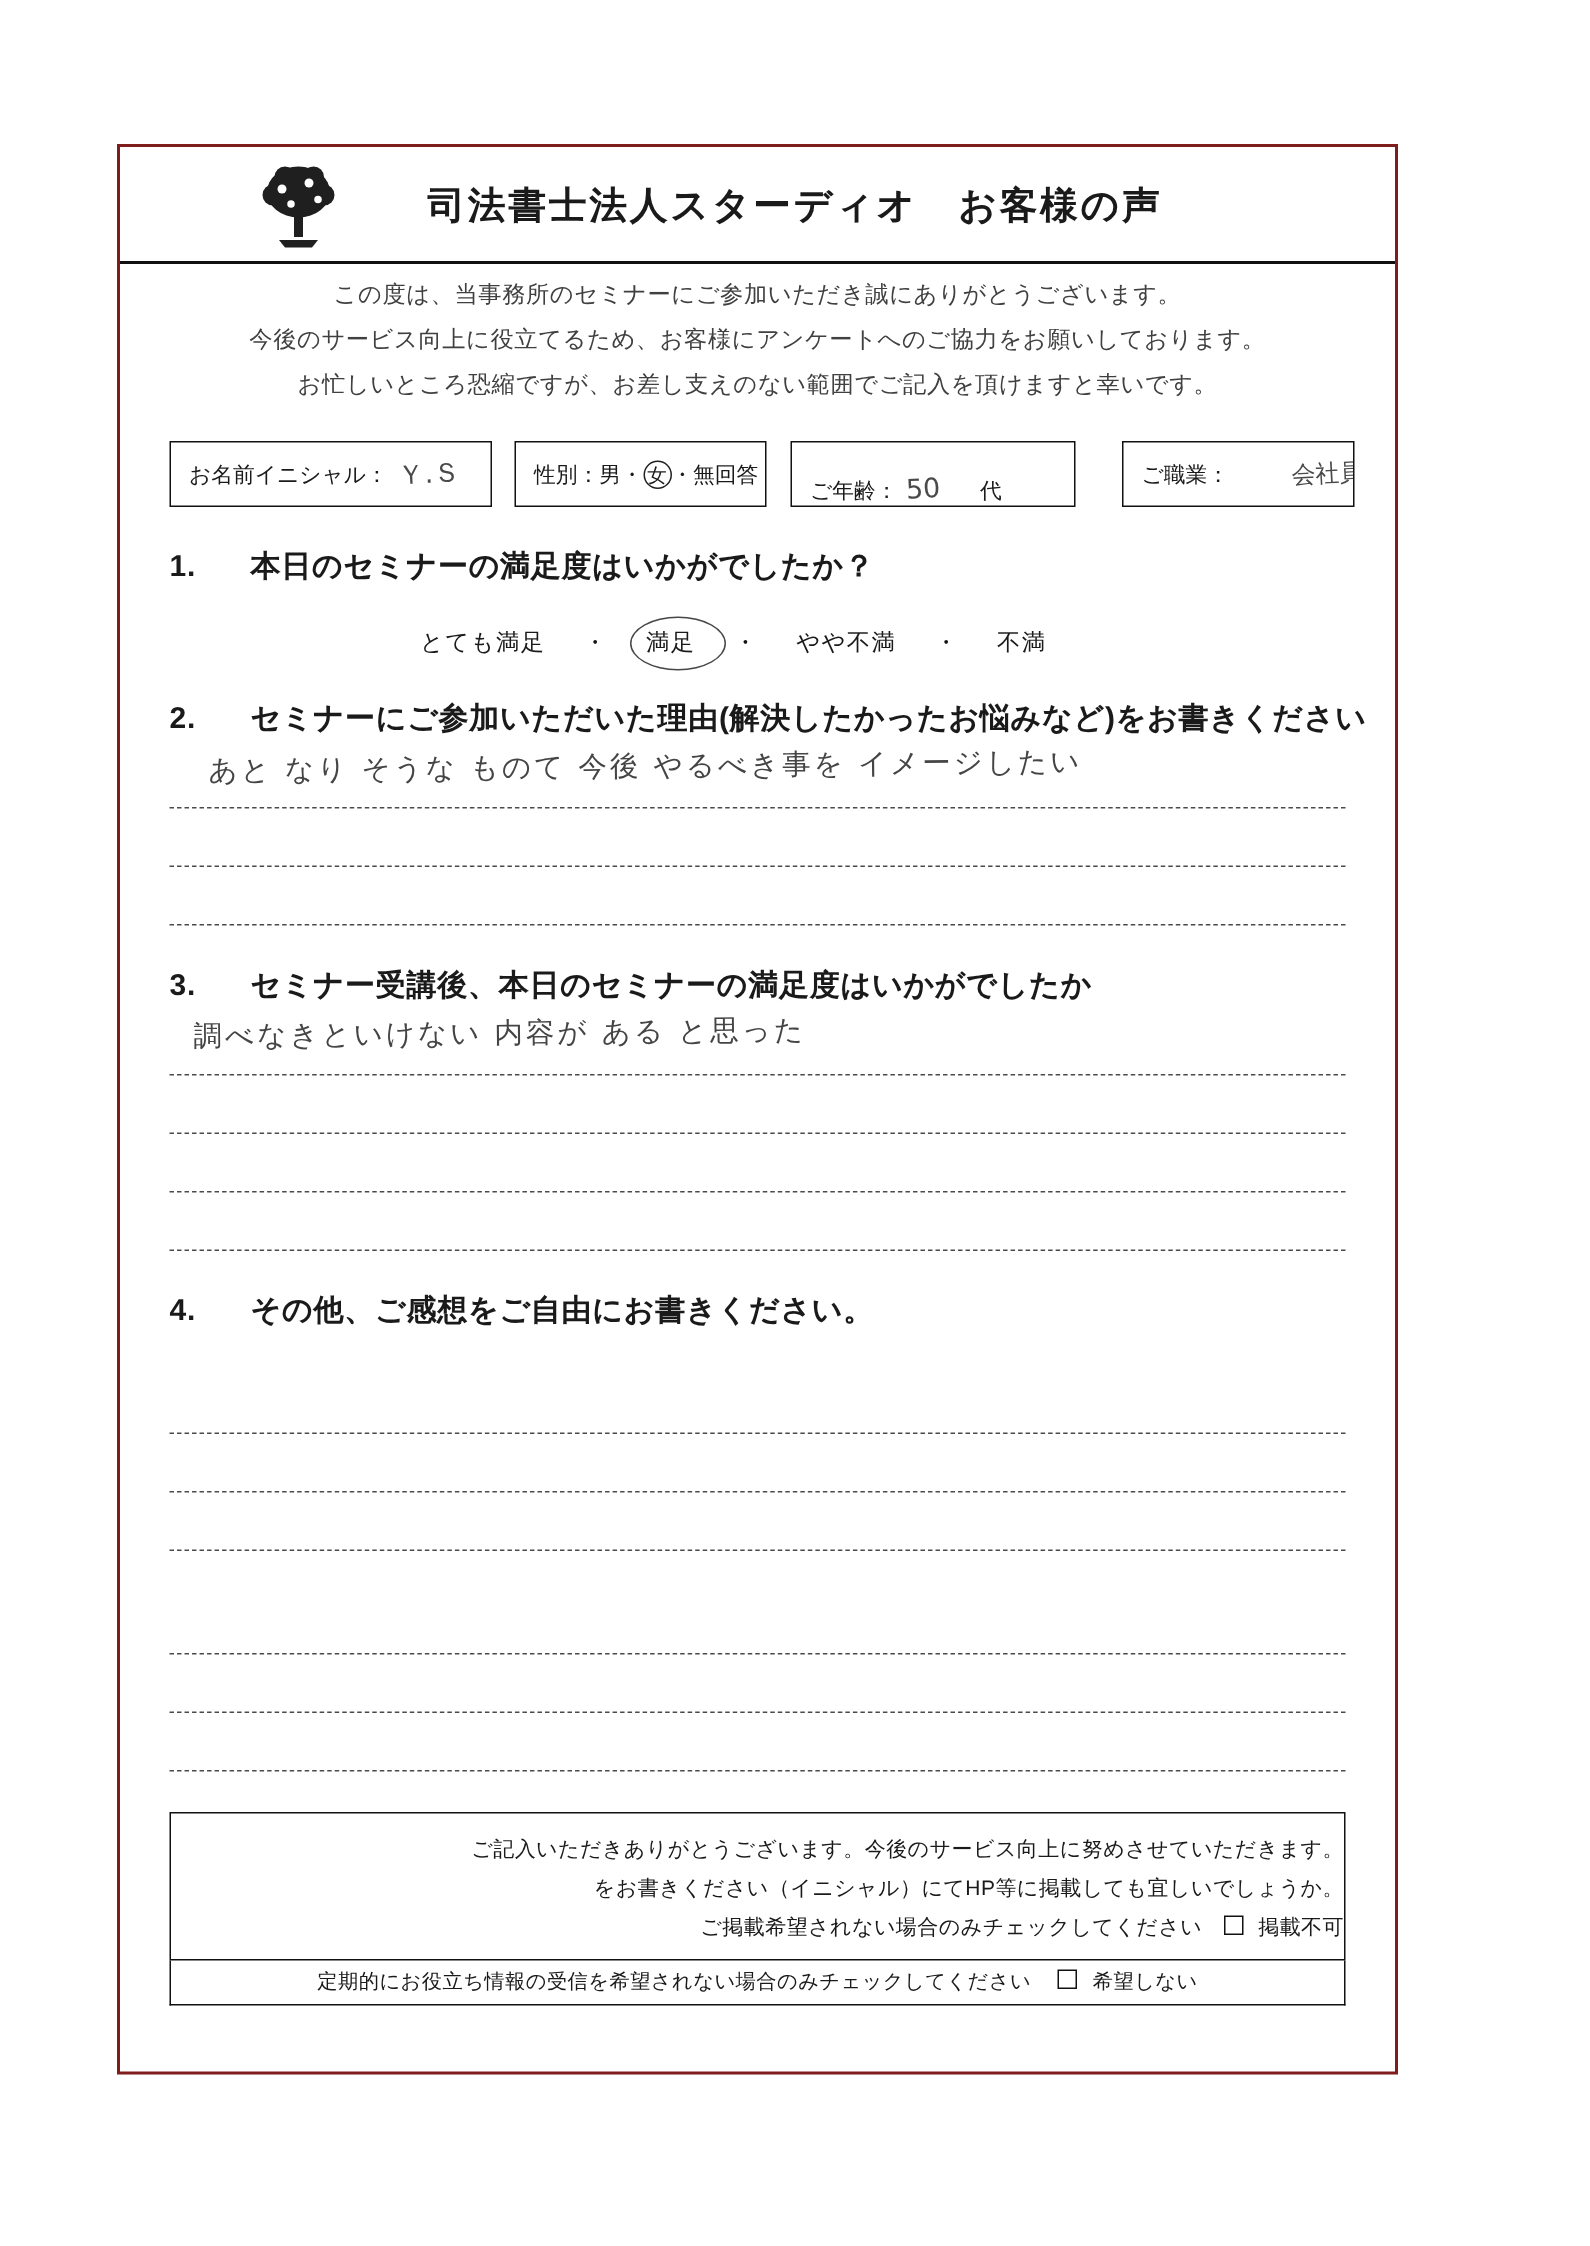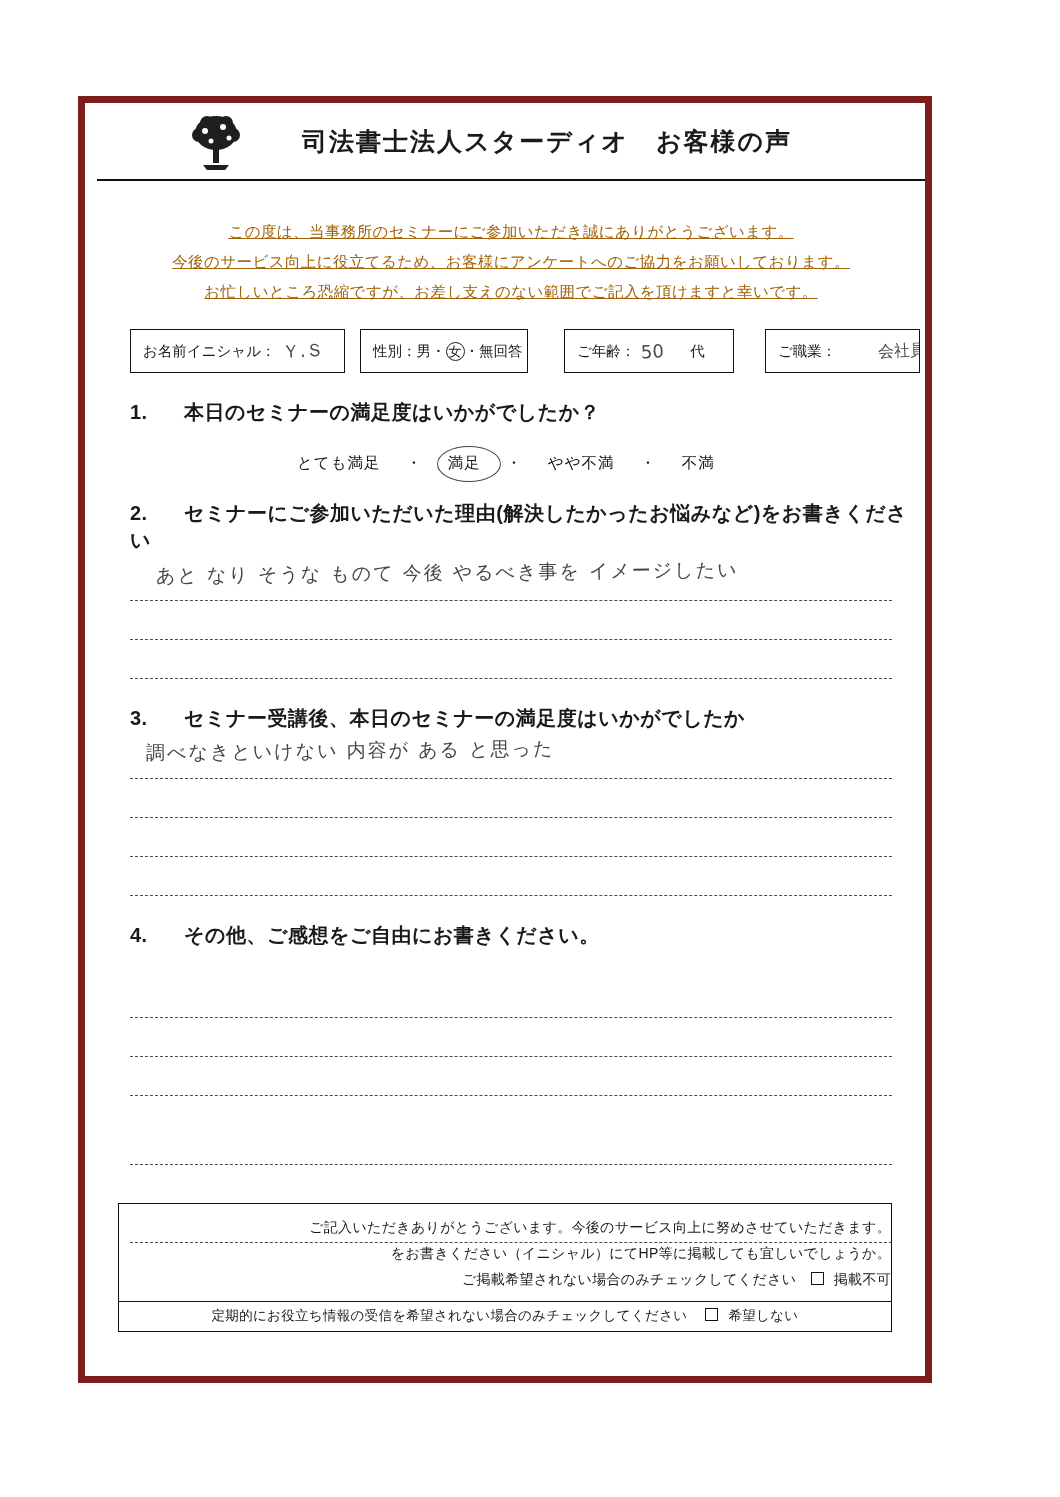--- a/index.html
+++ b/index.html
@@ -16,24 +16,23 @@
     overflow: hidden;
   }
 
   
   .sheet {
     position: absolute;
     left: 78px;
     top: 96px;
     width: 854px;
     height: 1287px;
-    border: 7px solid #7f1d1d;
+    border: 2px solid #7f1d1d;
     box-sizing: border-box;
     background: #fff;
-    padding-left: 12px;
   }
 
   
   .header {
     position: relative;
     height: 78px;
     border-bottom: 2px solid #111;
     box-sizing: border-box;
   }
   .logo {
@@ -49,27 +48,26 @@
     top: 22px;
     font-size: 25px;
     font-weight: bold;
     letter-spacing: 2px;
     font-family: "DejaVu Sans", sans-serif;
     white-space: nowrap;
   }
 
   
   .intro {
-    margin-top: 36px;
+    margin-top: 6px;
     text-align: center;
     font-size: 15.5px;
     line-height: 30px;
     letter-spacing: 0.4px;
-    color: #a16207;
-    text-decoration: underline;
+    color: #404040;
   }
 
   
   .info-row {
     position: relative;
     margin-top: 22px;
     height: 44px;
   }
   .info-box {
     position: absolute;
@@ -79,21 +77,21 @@
     height: 44px;
     display: flex;
     align-items: center;
     padding-left: 12px;
     font-size: 14.5px;
     white-space: nowrap;
     overflow: hidden;
   }
   .box-name  { left: 33px;  width: 215px; }
   .box-sex   { left: 263px; width: 168px; }
-  .box-age   { left: 467px; width: 170px; }
+  .box-age   { left: 447px; width: 190px; align-items: flex-end; }
   .box-job   { left: 668px; width: 155px; gap: 36px; }
 
   .hw {
     font-family: "DejaVu Sans", sans-serif;
     color: #2b2b2b;
     font-size: 18px;
     transform: rotate(-3deg);
     display: inline-block;
     padding-left: 6px;
     opacity: .85;

